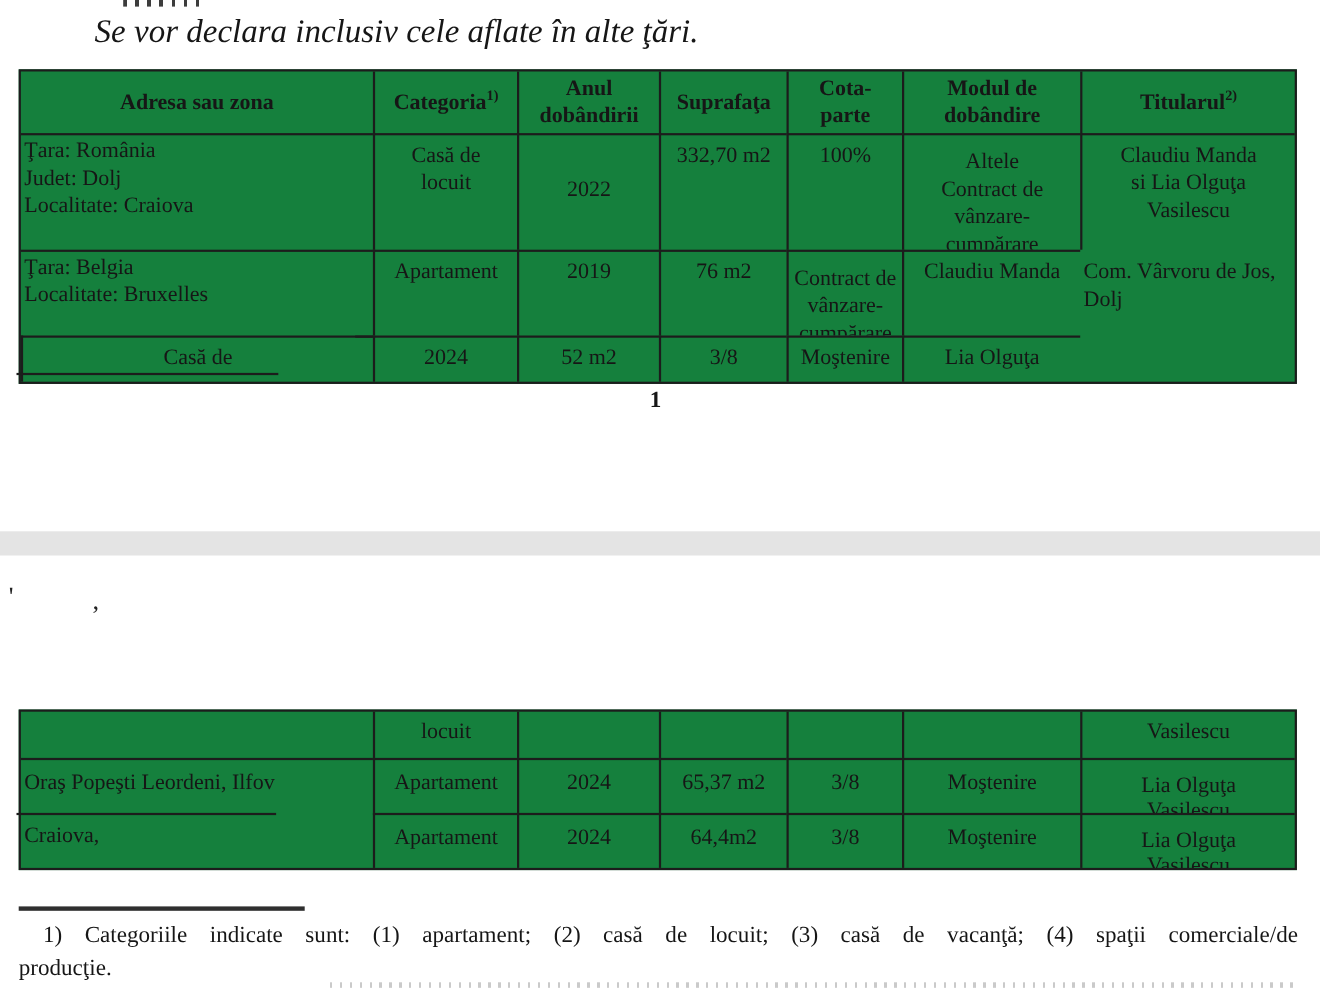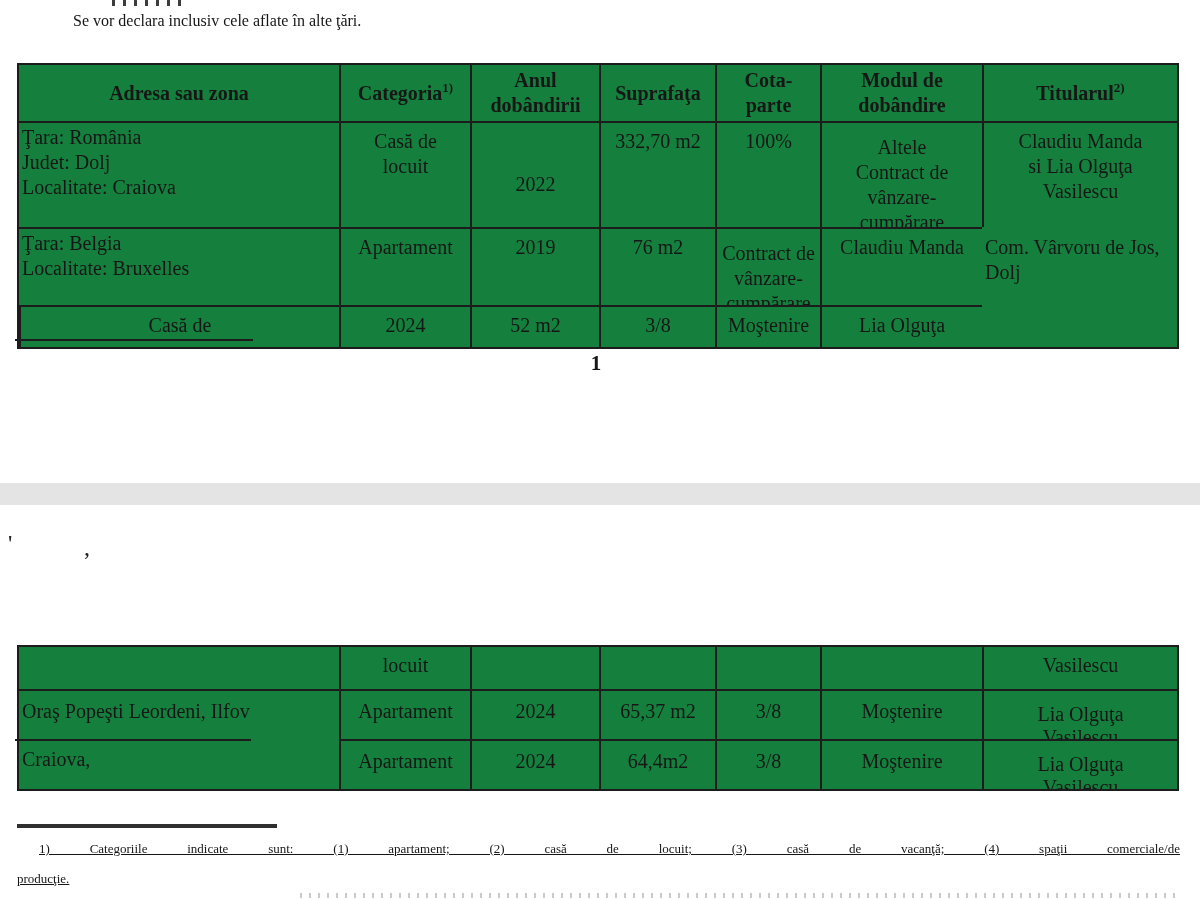--- a/index.html
+++ b/index.html
@@ -11,21 +11,21 @@
   body{
     width:1200px;height:900px;position:relative;overflow:hidden;
     background:#ffffff;
     font-family:"Liberation Serif","DejaVu Serif",serif;
     color:var(--txt);
   }
   
   .band{position:absolute;left:0;top:483;width:1200px;height:22px;background:var(--band);}
   .band{top:483px;}
 
-  .intro{position:absolute;left:73px;top:12px;font-size:16px;white-space:nowrap;}
+  .intro{position:absolute;left:86px;top:12px;font-size:30px;white-space:nowrap;font-style:italic;}
 
   
   .cut-top{
     position:absolute;left:112px;top:0;width:72px;height:6px;opacity:.85;
     background:repeating-linear-gradient(90deg,#1a1a1a 0 3px,transparent 3px 11px);
   }
   
   .cut-bottom{
     position:absolute;left:300px;top:893px;width:880px;height:5px;opacity:.45;
     background:repeating-linear-gradient(90deg,rgba(40,40,40,.55) 0 2px,transparent 2px 9px);
@@ -38,21 +38,21 @@
     grid-template-columns:320px 131px 129px 116px 105px 162px 195px;
     border:2px solid var(--bc);box-sizing:border-box;
     background:#15803d;
   }
   #t1{top:63px;grid-template-rows:56px 106px 78px 42px;}
   #t2{top:645px;grid-template-rows:42px 50px 50px;}
 
   .c{
     position:relative;box-sizing:border-box;
     font-size:20px;line-height:25px;white-space:pre-line;
-    padding-top:20px;overflow:hidden;
+    padding-top:8px;overflow:hidden;
   }
   .ctr{text-align:center;font-family:Liberation Serif, serif;}
   .left{text-align:left;padding:2px 4px 0 3px;}
   .bl{border-left:2px solid var(--bc);}
   .bt{border-top:2px solid var(--bc);}
   .hdr{
     font-weight:bold;display:flex;align-items:center;justify-content:center;
     text-align:center;padding:0;font-size:20px;line-height:25px;
   }
   .hdr sup{font-size:13px;line-height:10px;}
@@ -62,21 +62,21 @@
   
   .years{display:flex;flex-direction:column;justify-content:space-between;
          align-items:center;height:100%;padding:4px 0 2px;}
   
   .art{position:absolute;background:var(--bc);height:2px;}
 
   .pageno{position:absolute;left:17px;top:351px;width:1158px;text-align:center;
           font-size:21px;font-weight:bold;}
 
   .fn-rule{position:absolute;left:17px;top:824px;width:260px;height:4px;background:#2f2f2f;}
-  .footnote{position:absolute;left:17px;top:834px;width:1163px;font-size:13px;line-height:30px;text-decoration:underline;}
+  .footnote{position:absolute;left:17px;top:834px;width:1163px;font-size:21px;line-height:30px;}
   .fn1{text-align:justify;text-align-last:justify;text-indent:22px;word-spacing:2px;}
   .fn2{text-align:left;}
 </style>
 </head>
 <body>
 
 <div class="cut-top"></div>
 
 <div class="intro">Se vor declara inclusiv cele aflate în alte ţări.</div>
 

